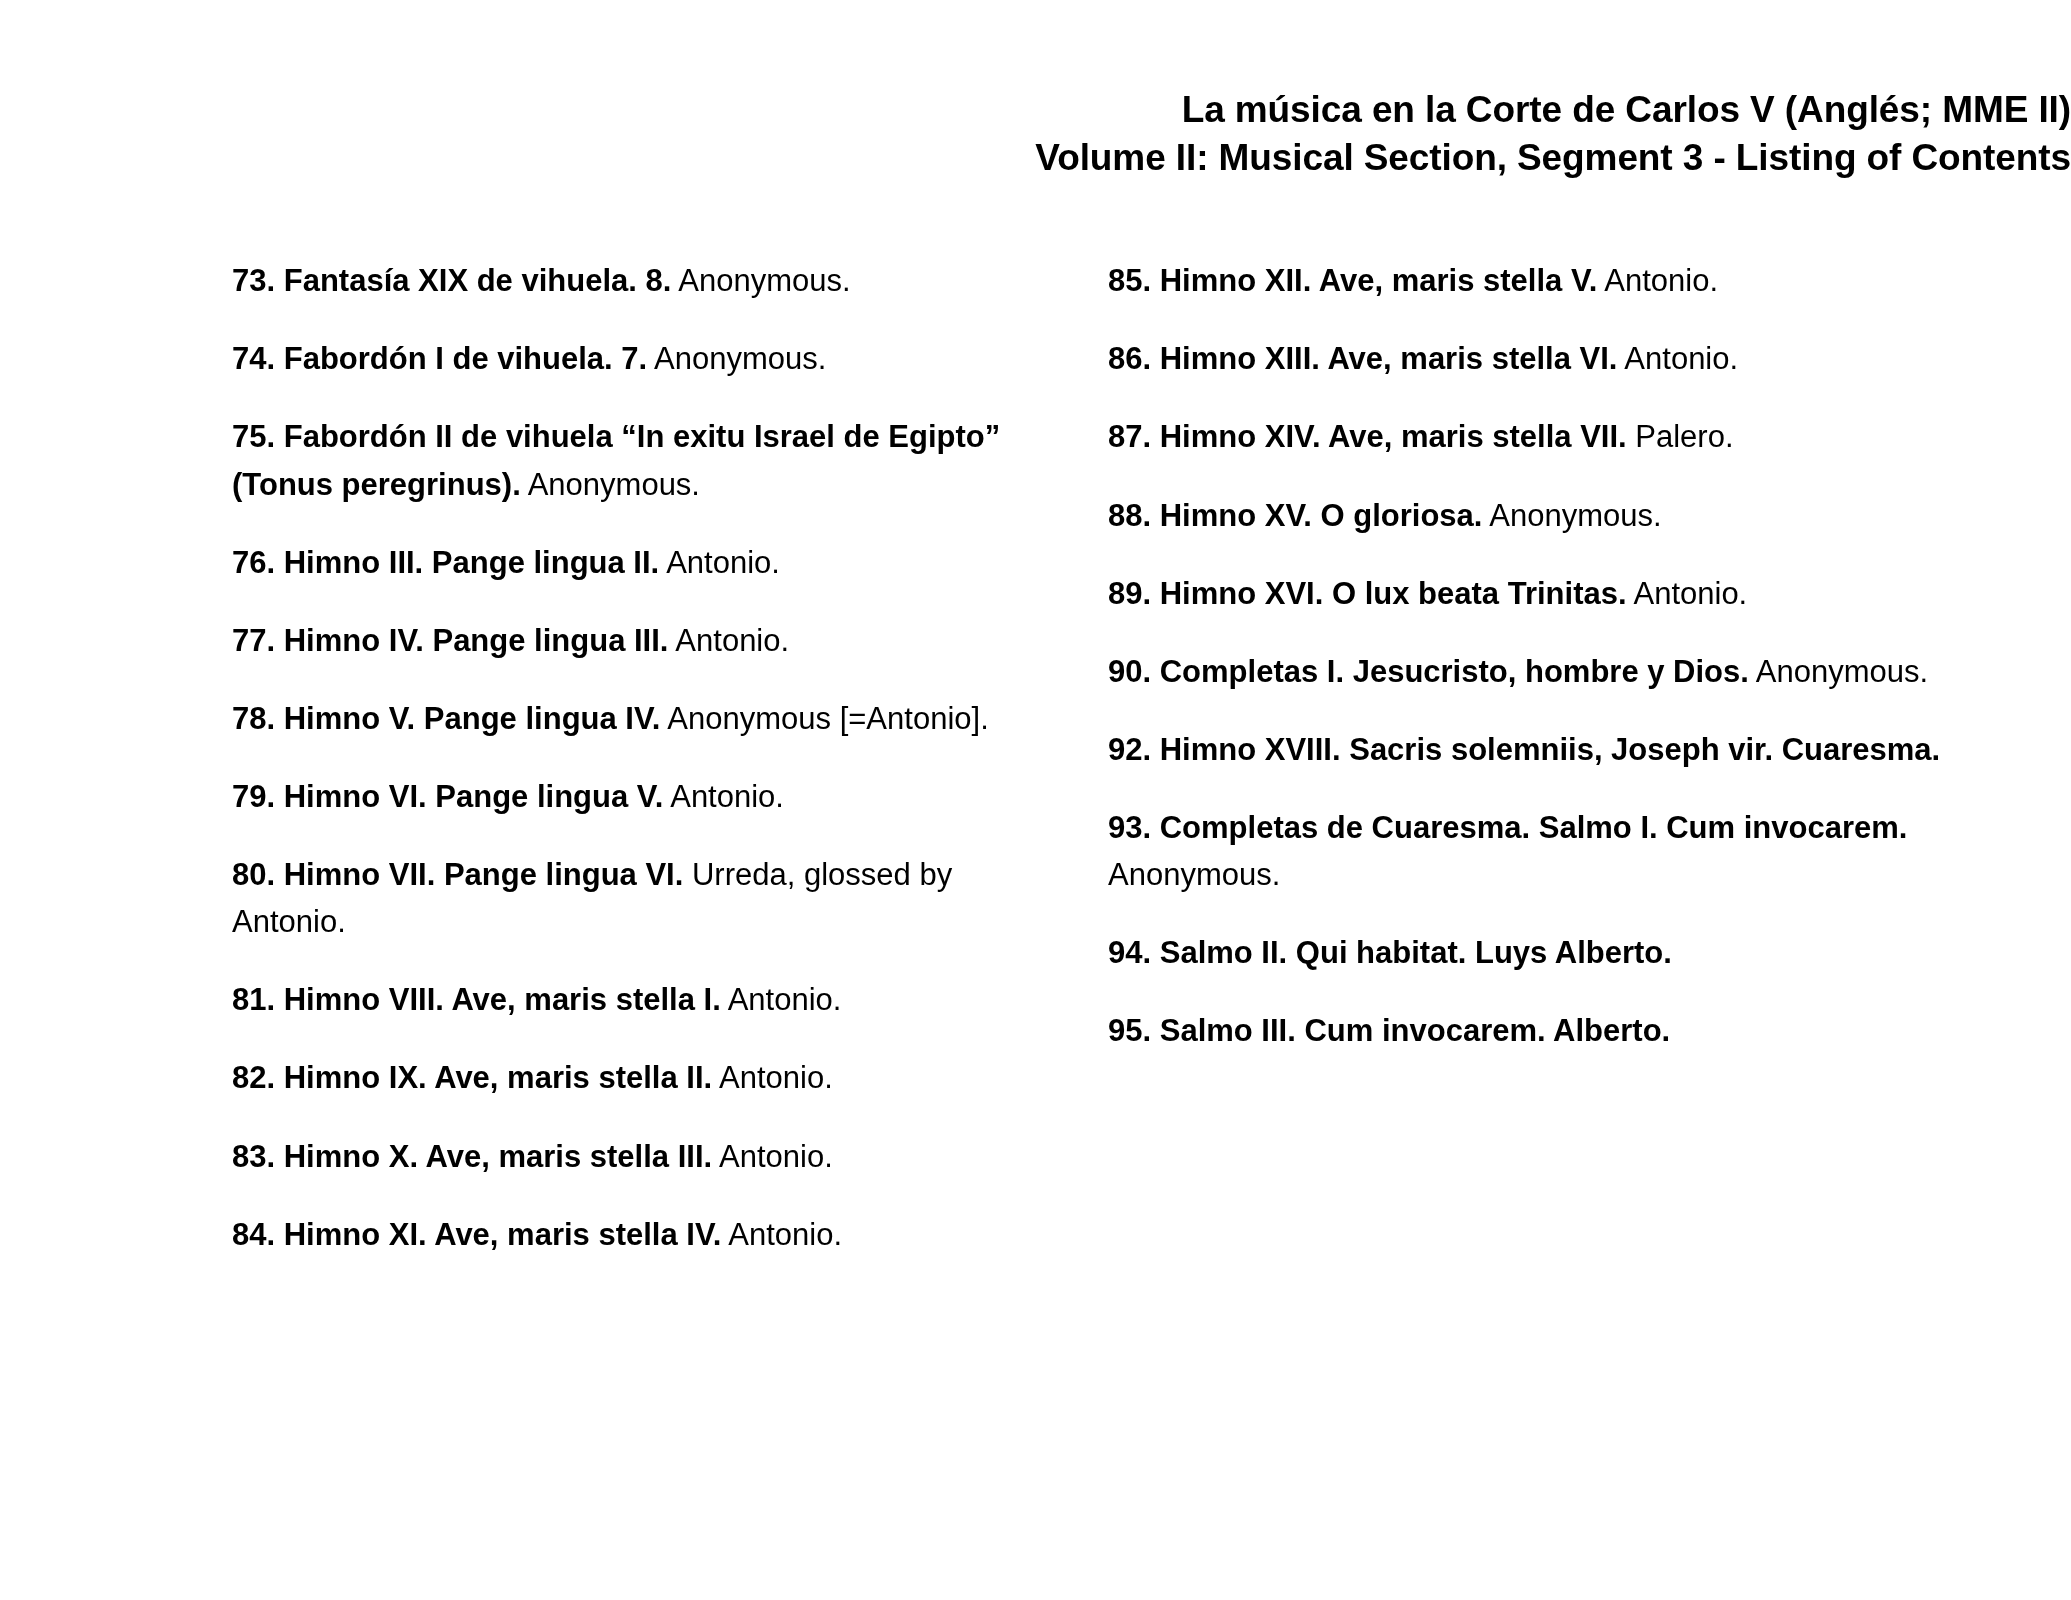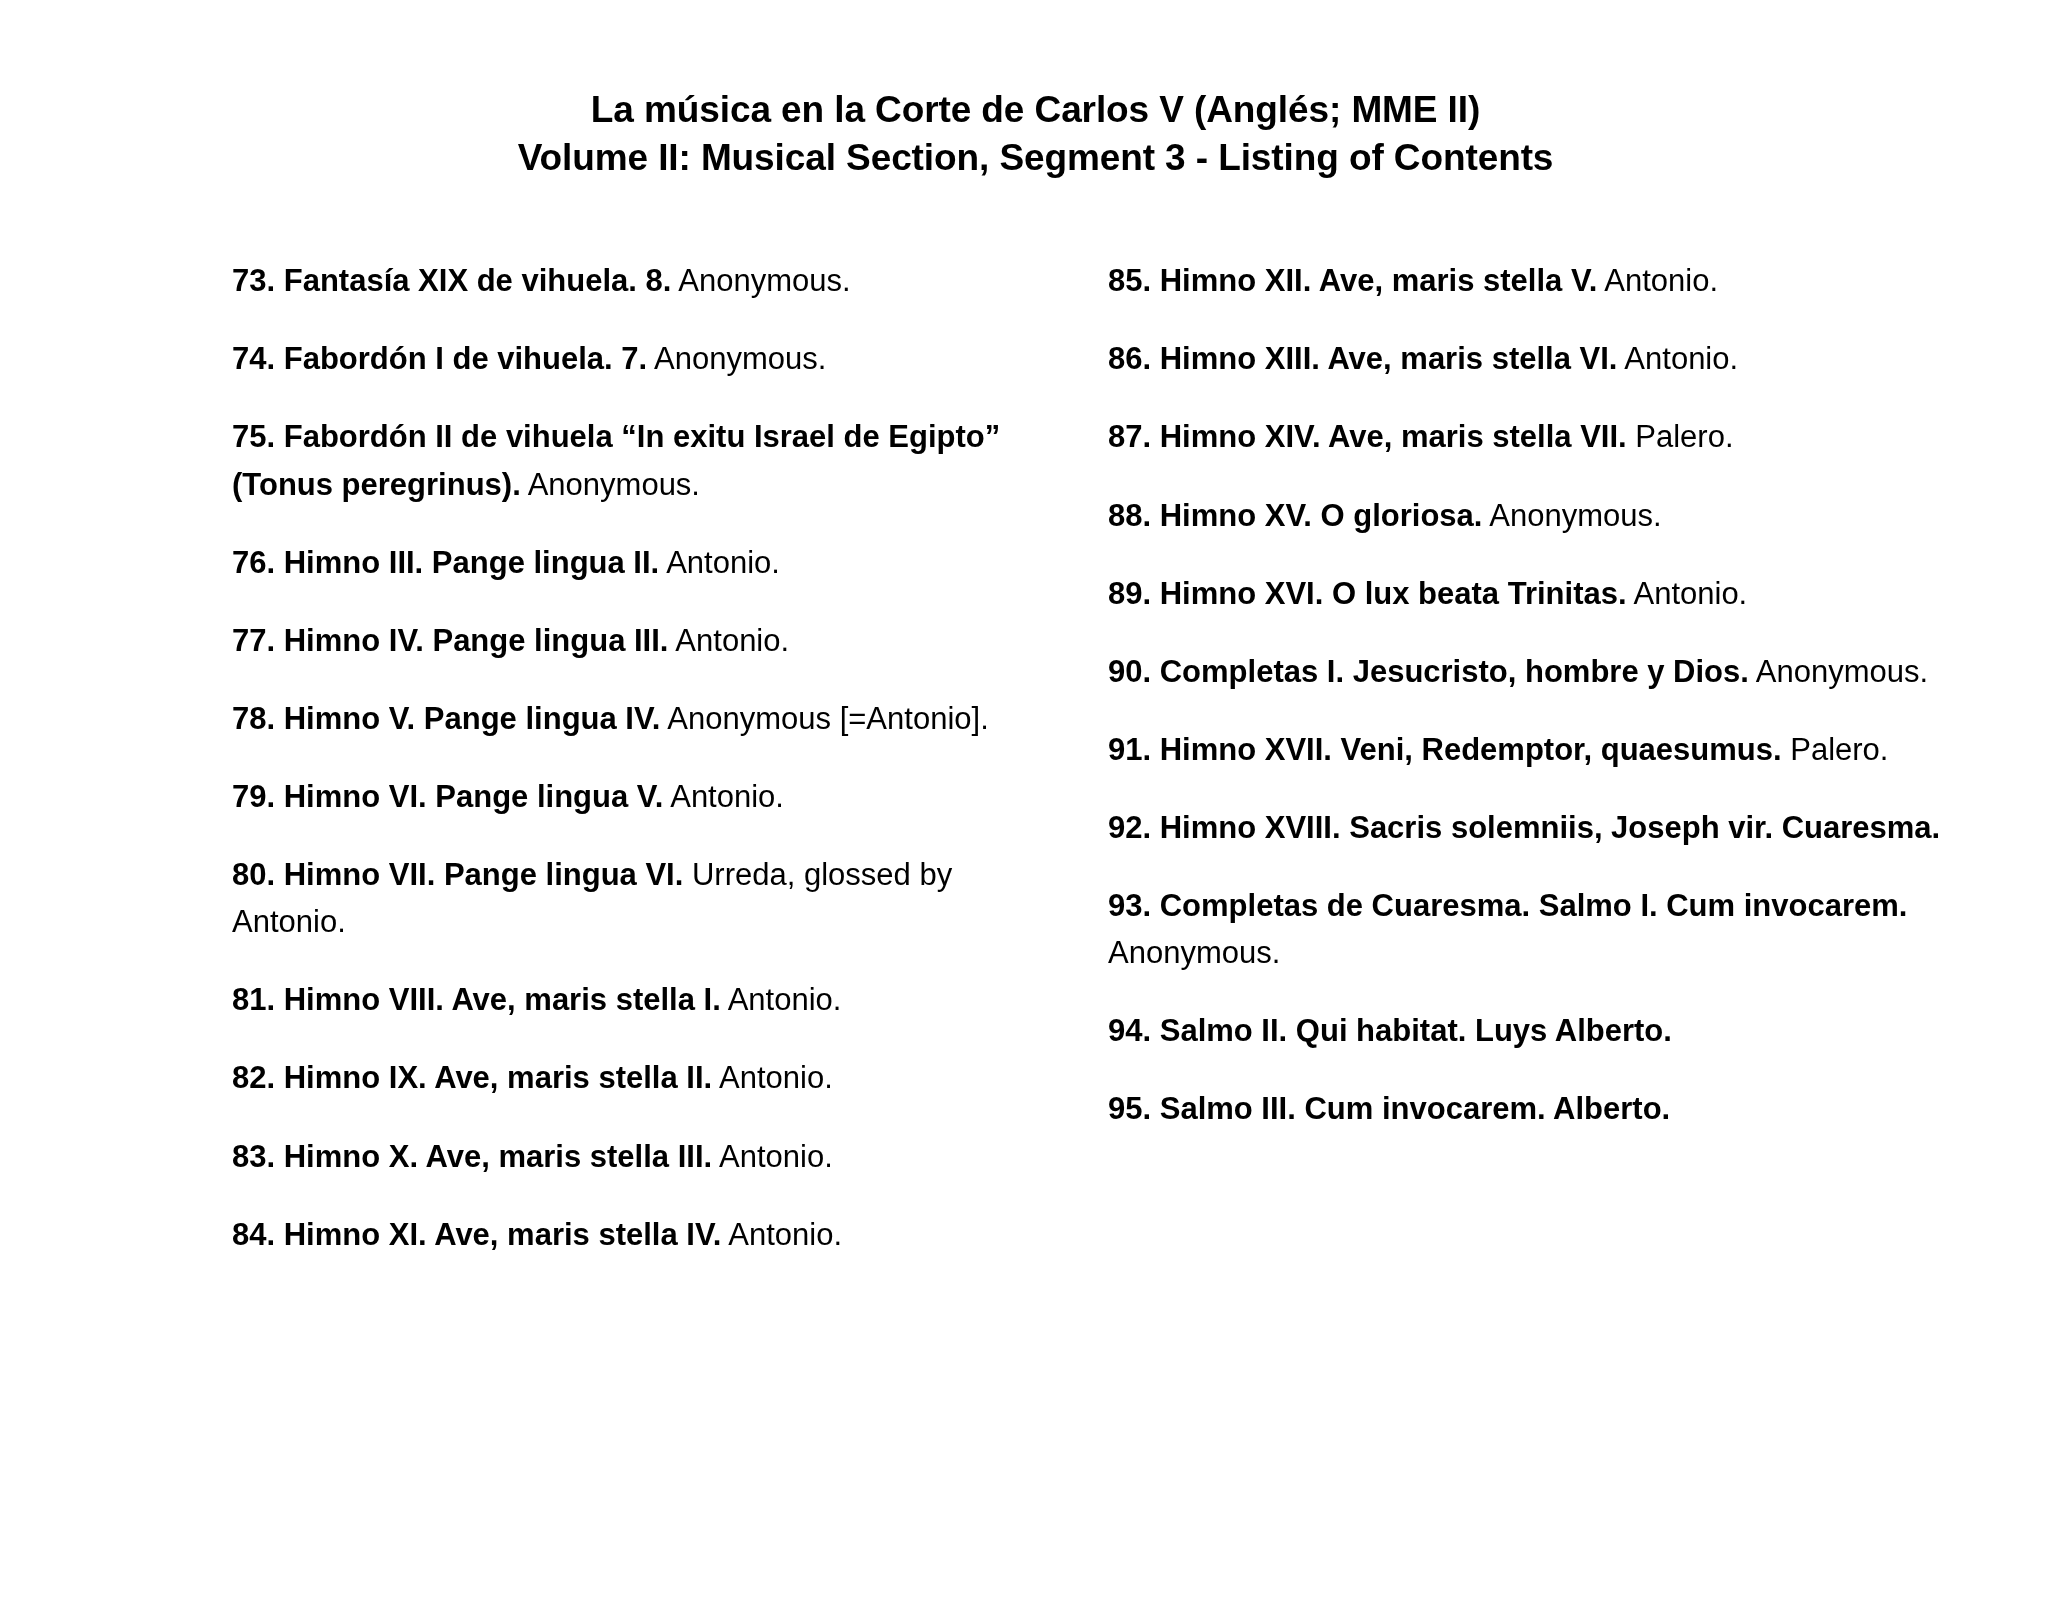--- a/index.html
+++ b/index.html
@@ -24,20 +24,21 @@
   .title-block {
     text-align: center;
     padding-top: 86px;
     line-height: 1.30;
   }
   .title-line {
     font-weight: bold;
     font-size: 37px;
     letter-spacing: -0.1px;
     white-space: nowrap;
+    text-align: right;
   }
   .columns {
     display: flex;
     margin-top: 44px;
     padding-left: 232px;
     padding-right: 80px;
     gap: 8px;
   }
   .col {
     box-sizing: border-box;
@@ -88,21 +89,20 @@
         <p class="entry"><span class="b">83.</span><span class="b"> Himno X. </span><span class="bi">Ave, maris stella III</span><span class="b">.</span><span class="r"> Antonio.</span></p>
         <p class="entry"><span class="b">84.</span><span class="b"> Himno XI. </span><span class="bi">Ave, maris stella IV</span><span class="b">.</span><span class="r"> Antonio.</span></p>
       </div>
     <div class="col col-right">
         <p class="entry"><span class="b">85.</span><span class="b"> Himno XII. </span><span class="bi">Ave, maris stella V</span><span class="b">.</span><span class="r"> Antonio.</span></p>
         <p class="entry"><span class="b">86.</span><span class="b"> Himno XIII. </span><span class="bi">Ave, maris stella VI</span><span class="b">.</span><span class="r"> Antonio.</span></p>
         <p class="entry"><span class="b">87.</span><span class="b"> Himno XIV. </span><span class="bi">Ave, maris stella VII</span><span class="b">.</span><span class="r"> Palero.</span></p>
         <p class="entry"><span class="b">88.</span><span class="b"> Himno XV. </span><span class="bi">O gloriosa</span><span class="b">.</span><span class="r"> Anonymous.</span></p>
         <p class="entry"><span class="b">89.</span><span class="b"> Himno XVI. </span><span class="bi">O lux beata Trinitas</span><span class="b">.</span><span class="r"> Antonio.</span></p>
         <p class="entry"><span class="b">90.</span><span class="b"> Completas I. </span><span class="bi">Jesucristo, hombre y Dios</span><span class="b">.</span><span class="r"> Anonymous.</span></p>
-        <p class="entry"><span class="b">91.</span><span class="b"> Himno XVII. </span><span class="bi">Veni, Redemptor, quaesumus</span><span class="b">.</span><span class="r"> Palero.</span></p>
         <p class="entry"><span class="b">92.</span><span class="b"> Himno XVIII. </span><span class="bi">Sacris solemniis, Joseph vir</span><span class="b">. Cuaresma.</span></p>
         <p class="entry"><span class="b">93.</span><span class="b"> Completas de Cuaresma. Salmo I. </span><span class="bi">Cum invocarem</span><span class="b">.</span><span class="r"> Anonymous.</span></p>
         <p class="entry"><span class="b">94.</span><span class="b"> Salmo II. </span><span class="bi">Qui habitat</span><span class="b">. Luys Alberto.</span></p>
         <p class="entry"><span class="b">95.</span><span class="b"> Salmo III. </span><span class="bi">Cum invocarem</span><span class="b">. Alberto.</span></p>
       </div>
   </div>
 
 </div>
 
 </body></html>

